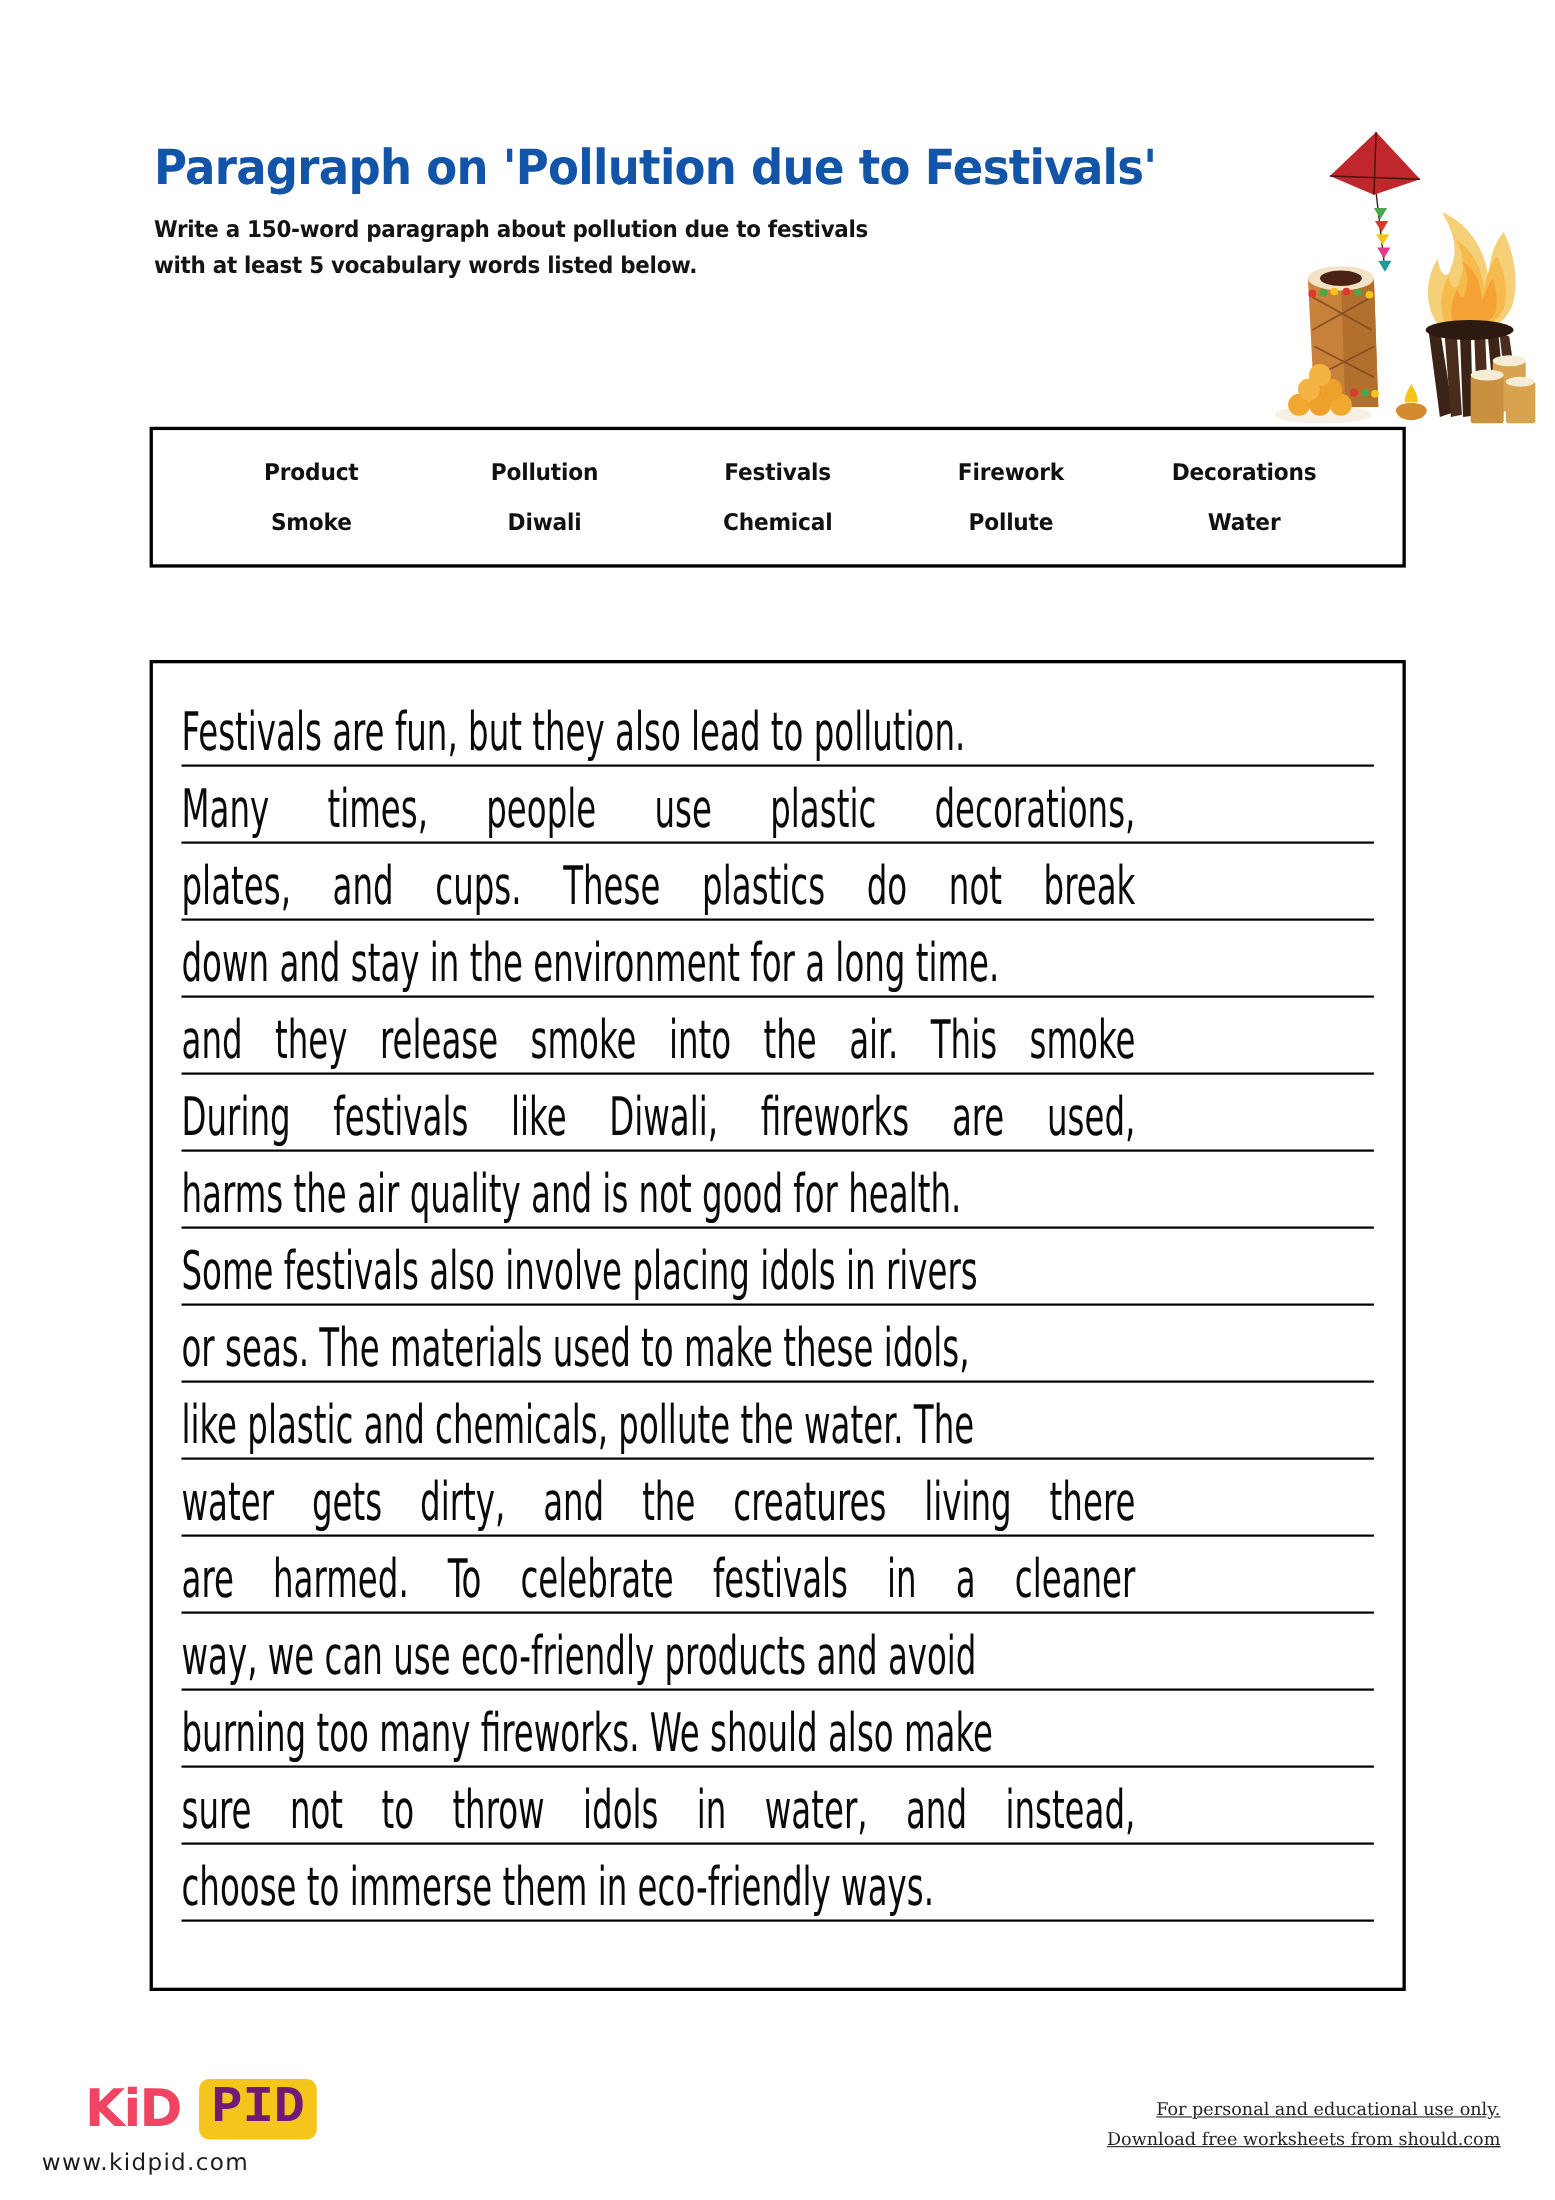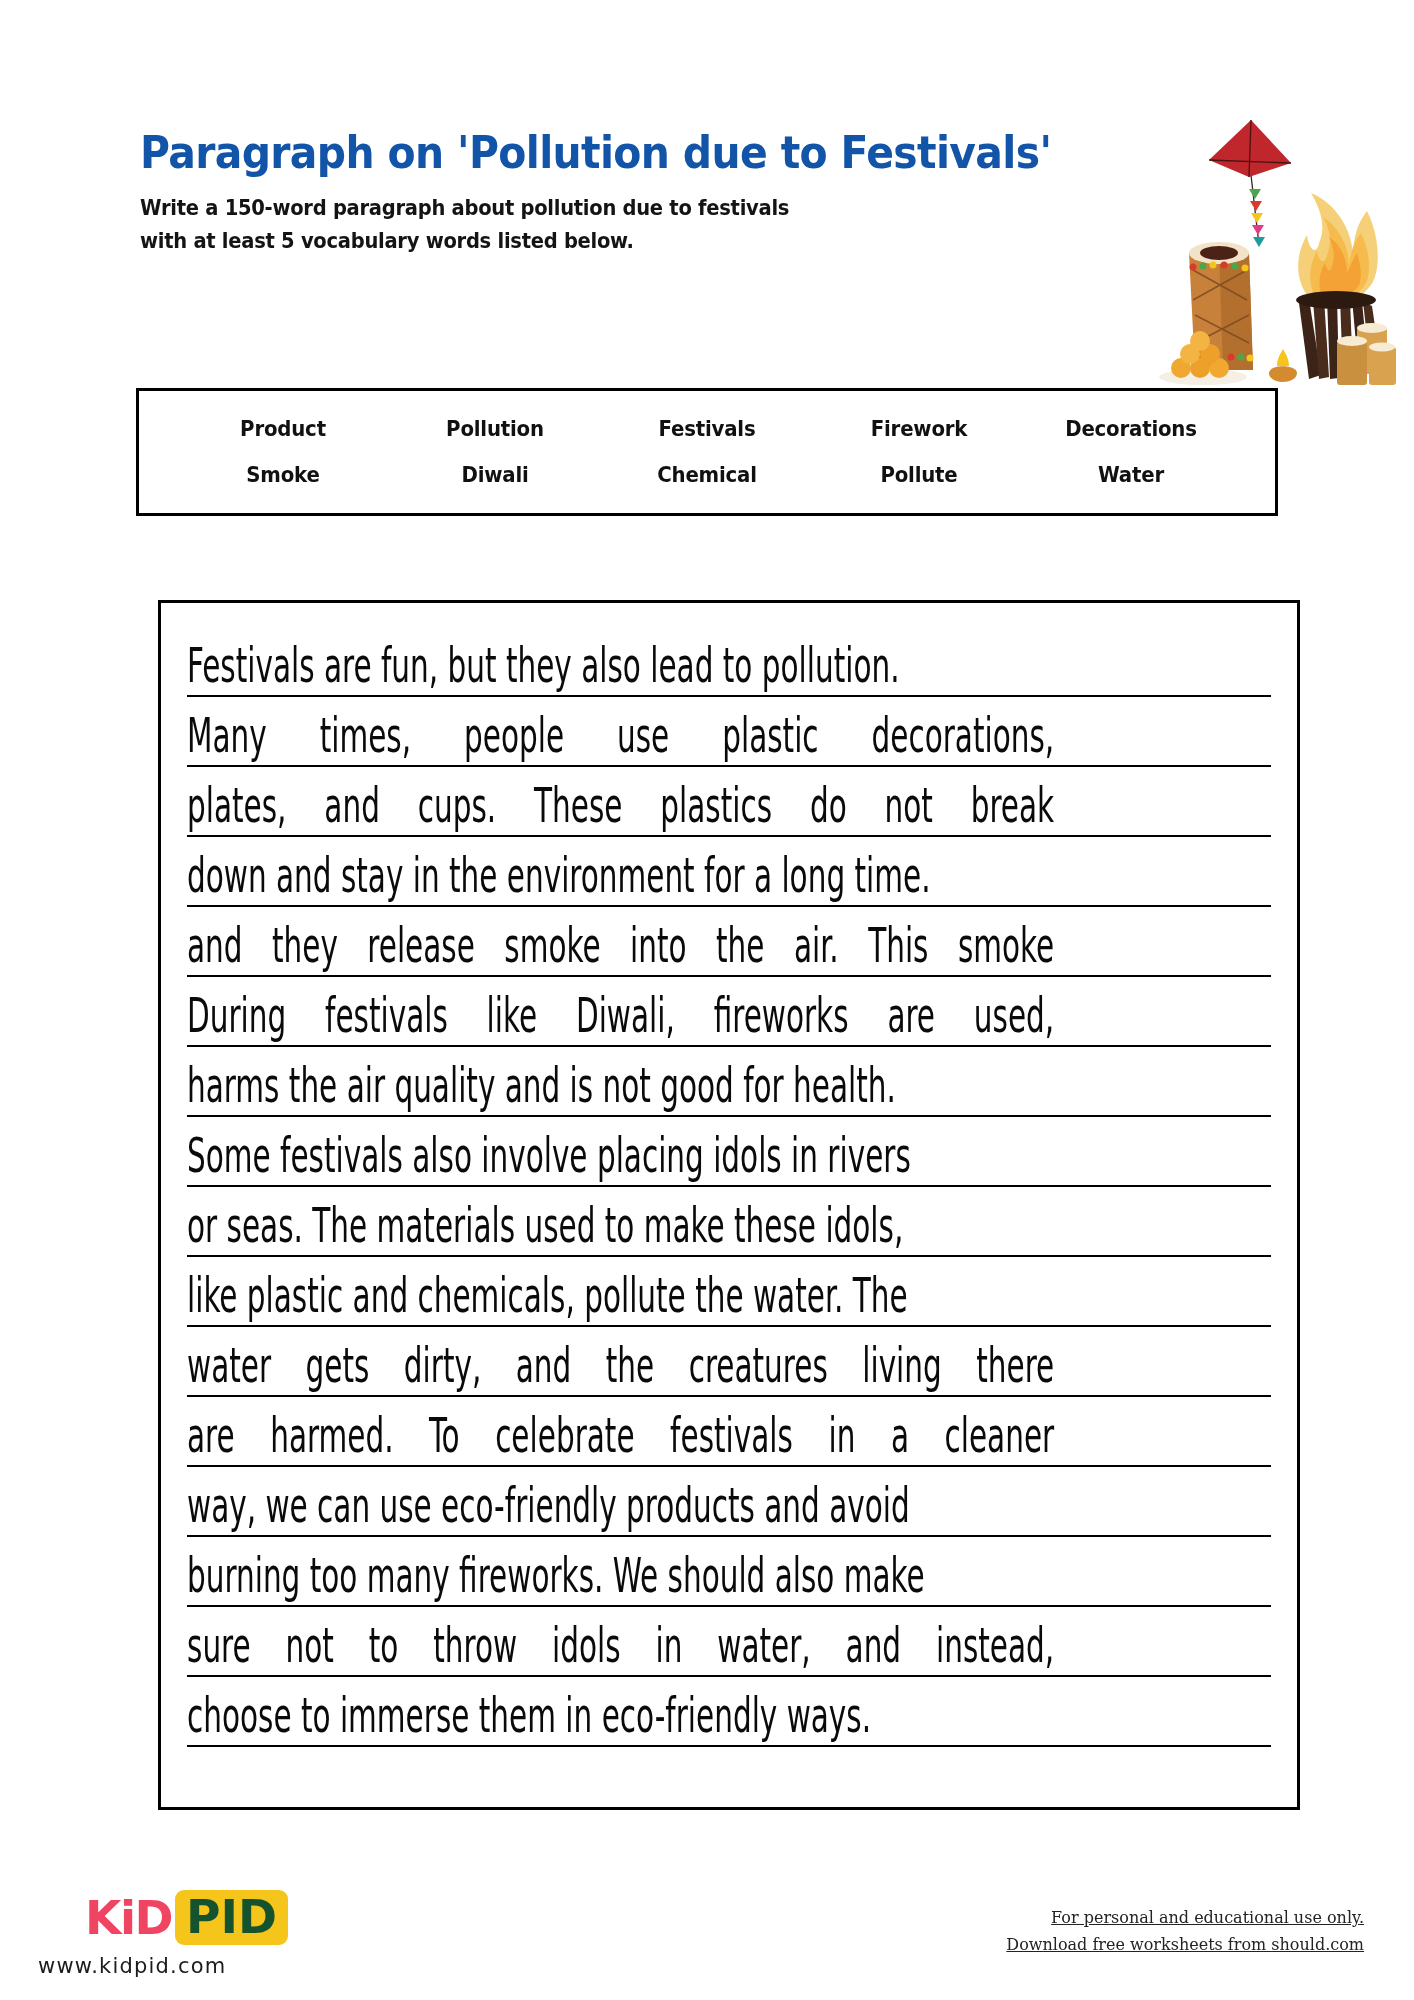--- a/index.html
+++ b/index.html
@@ -97,21 +97,20 @@
   
   .writing-area {
     position: absolute;
     left: 136px;
     top: 600px;
     width: 1142px;
     height: 1210px;
     border: 3px solid #000000;
     background: #ffffff;
     padding: 24px 26px 0 26px;
-    margin-left: 22px;
   }
   .para-line {
     height: 70px;
     display: flex;
     align-items: flex-end;
     font-family: "DejaVu Sans Condensed", "DejaVu Sans", sans-serif;
     font-size: 41px;
     font-weight: 400;
     color: #0a0a0a;
     letter-spacing: 0px;
@@ -150,25 +149,26 @@
     font-size: 47px;
     line-height: 1;
     justify-content: flex-end;
   }
   .logo-kid {
     color: #f04463;
     letter-spacing: -1.5px;
   }
   .logo-pid {
     background: #f6c51c;
-    color: #14532d;
+    color: #701a75;
     border-radius: 9px;
     padding: 3px 11px 5px 11px;
-    margin-left: 3px;
+    margin-left: 17px;
     letter-spacing: 0px;
+    font-family: Liberation Mono, monospace;
   }
   .logo-url {
     font-family: "DejaVu Sans", sans-serif;
     font-size: 21px;
     color: #1c1c1c;
     letter-spacing: 1.2px;
     margin-top: 9px;
   }
   .footer-note {
     position: absolute;

